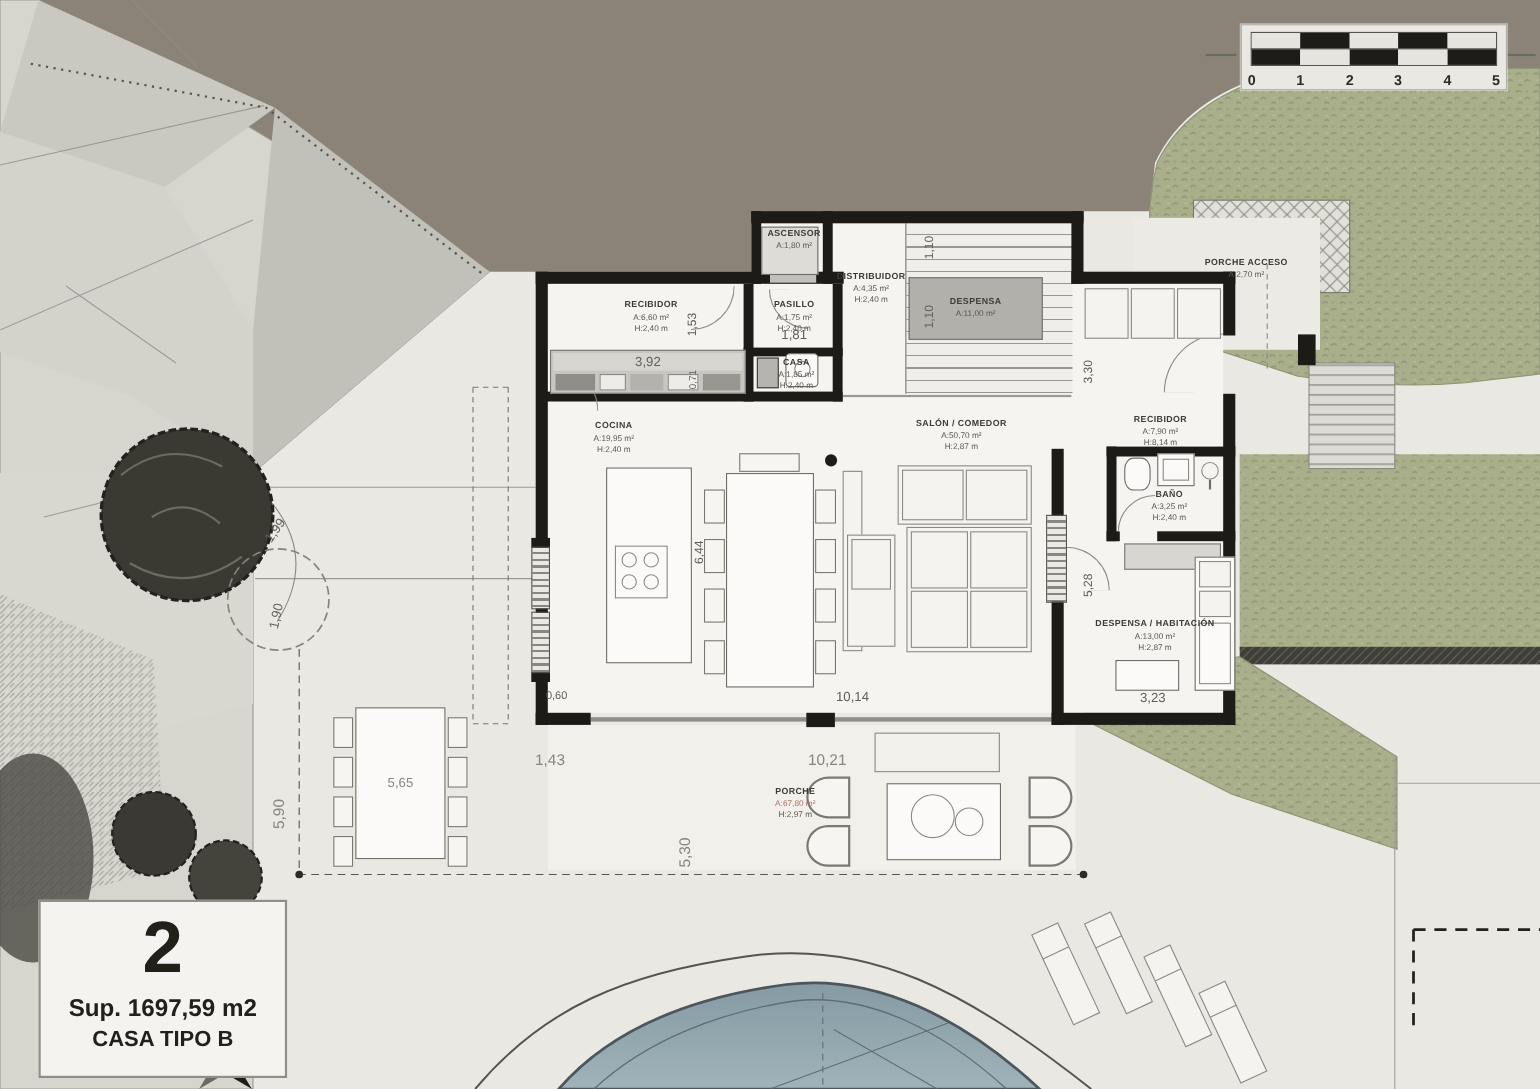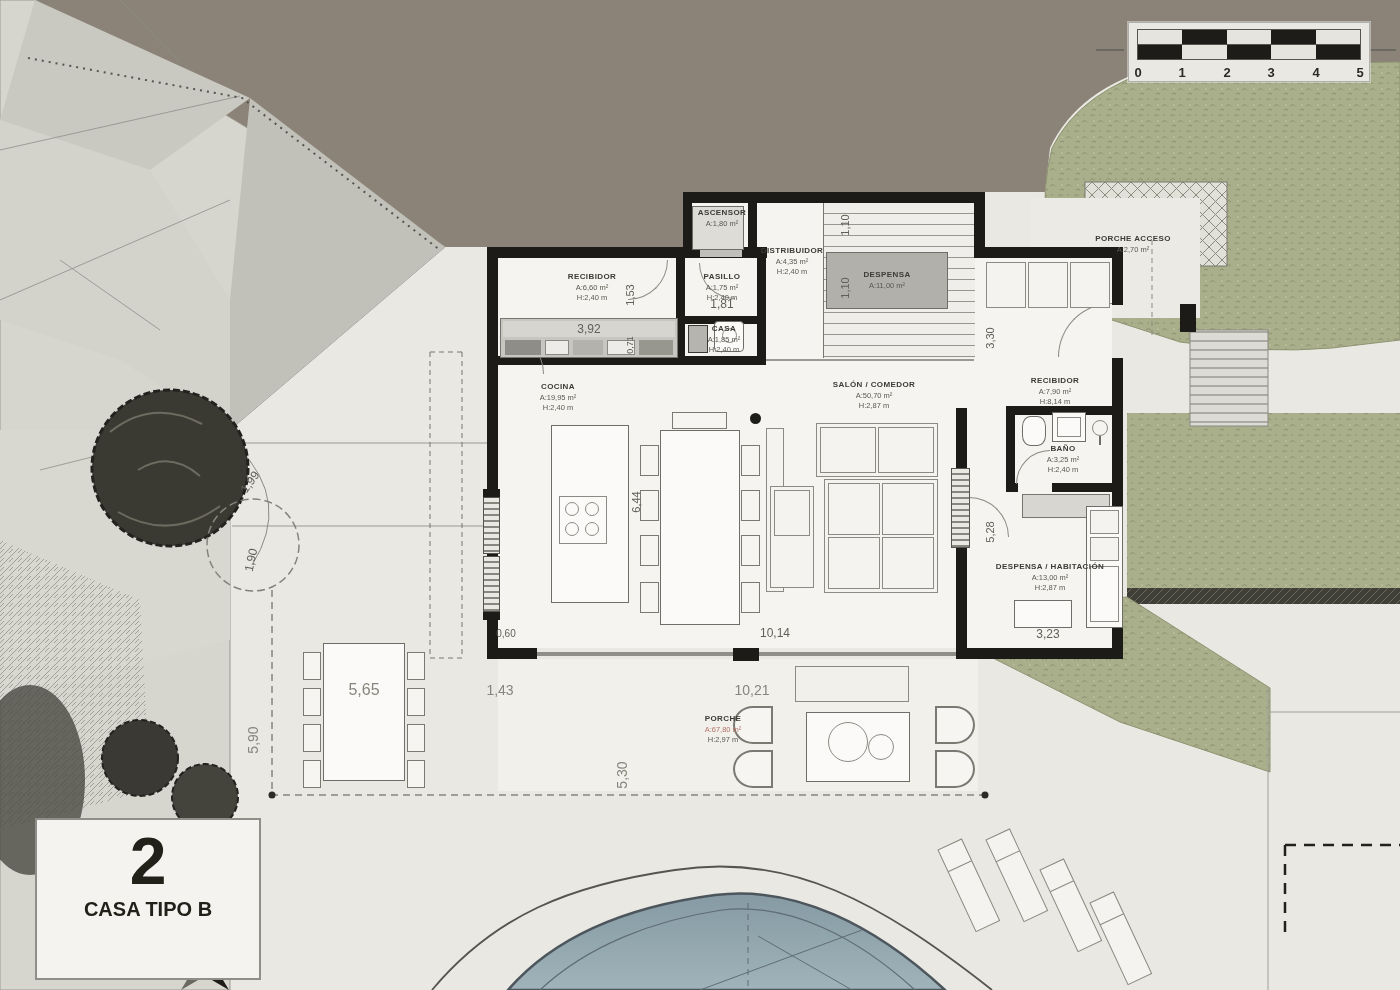--- a/index.html
+++ b/index.html
@@ -368,21 +368,21 @@
   <span class="dim rot" style="left:845px;top:225px">1,10</span>
   <span class="dim rot" style="left:845px;top:288px">1,10</span>
   <span class="dim rot" style="left:990px;top:338px">3,30</span>
   <span class="dim rot" style="left:990px;top:532px">5,28</span>
   <span class="dim rot" style="left:636px;top:502px">6,44</span>
   <span class="dim mid" style="left:775px;top:633px">10,14</span>
   <span class="dim mid" style="left:1048px;top:634px">3,23</span>
   <span class="dim" style="left:506px;top:633px;font-size:10px">0,60</span>
   <span class="dim big" style="left:500px;top:690px">1,43</span>
   <span class="dim big" style="left:752px;top:690px">10,21</span>
-  <span class="dim big" style="left:364px;top:690px;font-size:16px;z-index:32">5,65</span>
+  <span class="dim big" style="left:364px;top:711px;font-size:12px;z-index:32">5,65</span>
   <span class="dim big rot" style="left:253px;top:740px">5,90</span>
   <span class="dim big rot" style="left:622px;top:775px">5,30</span>
   <span class="dim mid" style="left:250px;top:482px;transform:translate(-50%,-50%) rotate(-55deg)">1,99</span>
   <span class="dim mid" style="left:251px;top:560px;transform:translate(-50%,-50%) rotate(-78deg)">1,90</span>
 
 
   <div class="sbtick" style="left:1096px;top:49px;width:28px"></div>
   <div class="sbtick" style="left:1370px;top:49px;width:26px"></div>
   <div id="scalebar">
     <div class="sbrow" style="top:6px">
@@ -402,16 +402,17 @@
     <span class="sbt" style="left:9px">0</span>
     <span class="sbt" style="left:53px">1</span>
     <span class="sbt" style="left:98px">2</span>
     <span class="sbt" style="left:142px">3</span>
     <span class="sbt" style="left:187px">4</span>
     <span class="sbt" style="left:231px">5</span>
   </div>
 
   <div id="titlebox">
     <div id="tb-num">2</div>
+    <div id="tb-sup">Sup. 1697,59 m2</div>
     <div id="tb-type">CASA TIPO B</div>
   </div>
 
 </div>
 
 </body></html>

